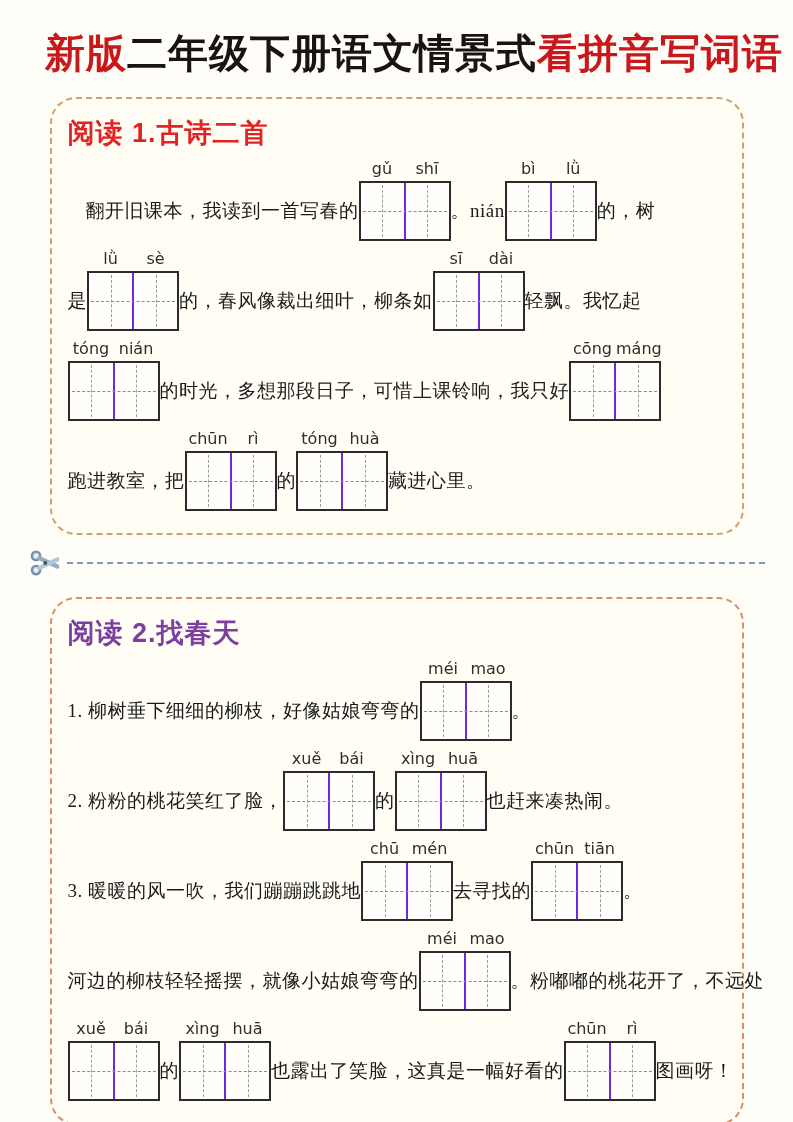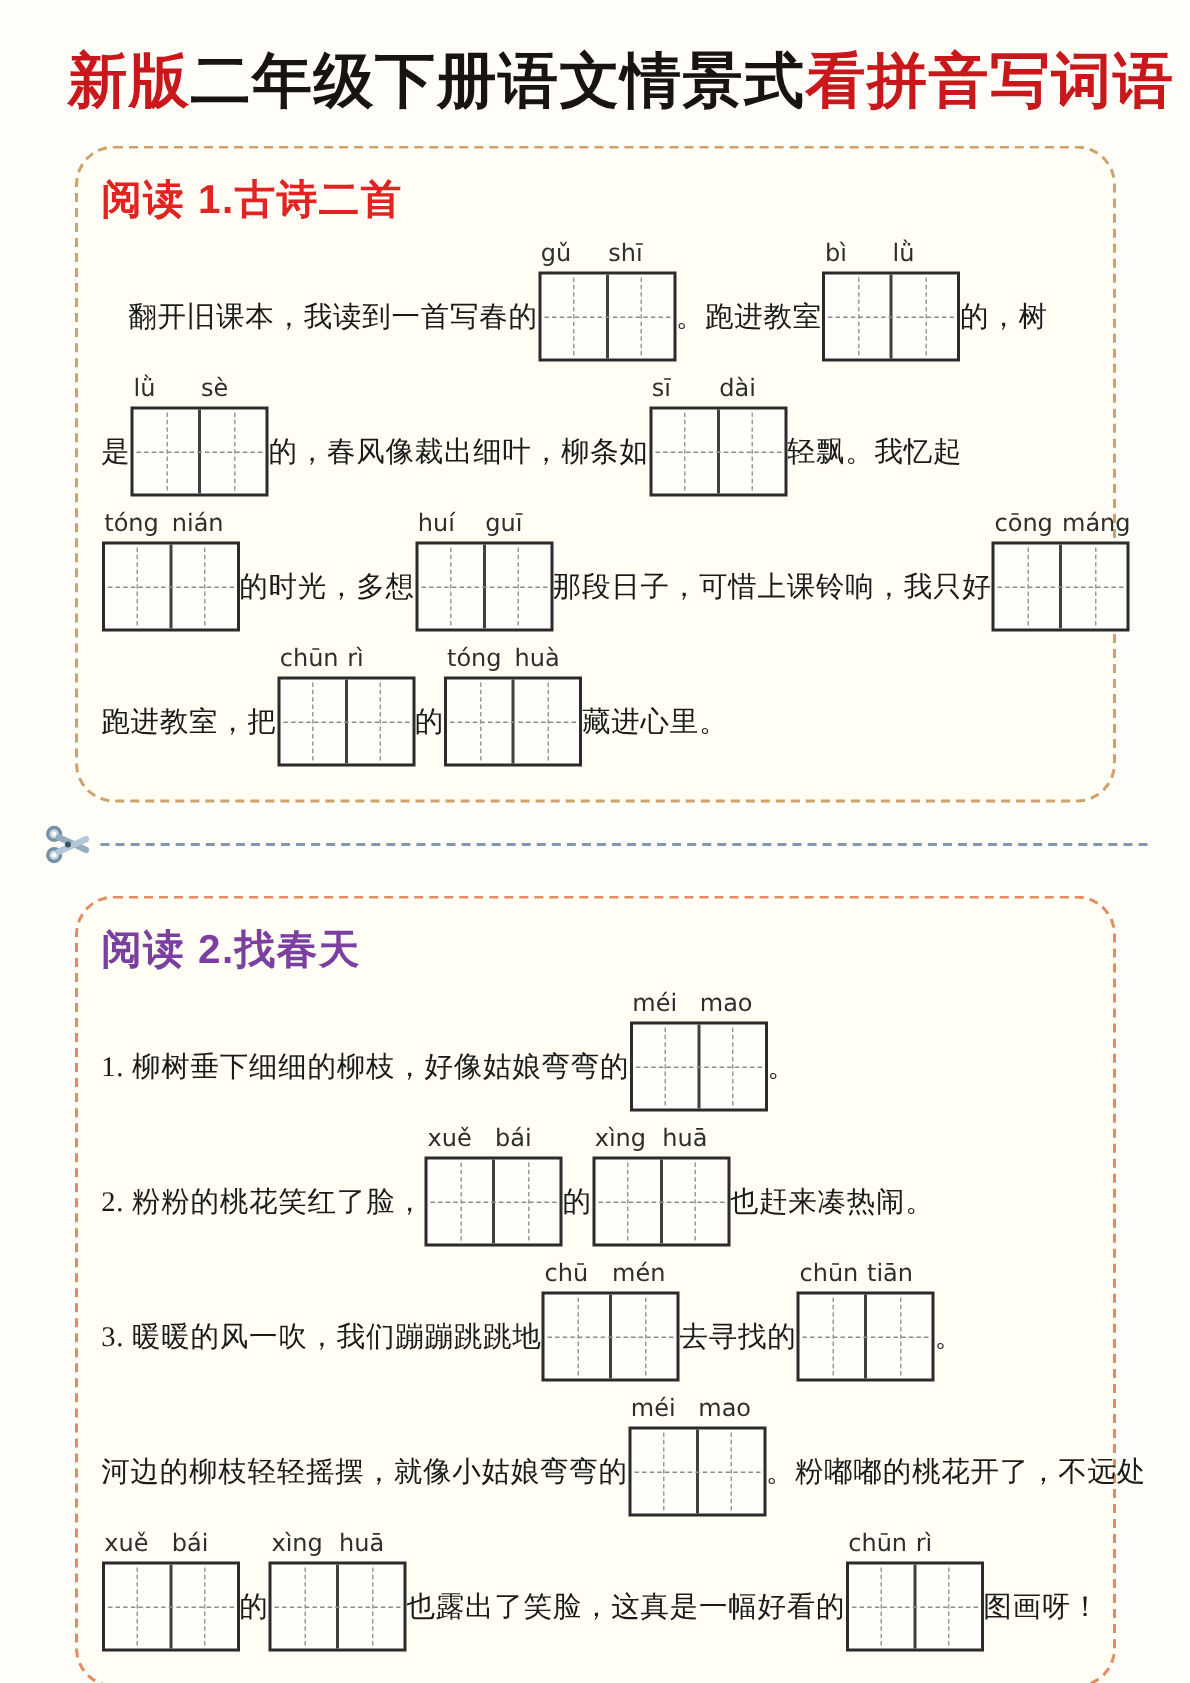--- a/index.html
+++ b/index.html
@@ -48,27 +48,27 @@
   
   .pybox {
     display:flex; position:relative; flex:none;
     border:2px solid #2b2b2b; background:#fffefb;
   }
   .pybox::after {             
     content:""; position:absolute; left:2px; right:2px; top:50%;
     border-top:1.5px dashed #8c8c8c; pointer-events:none;
   }
   .cell { position:relative; width:43px; height:56px; }
-  .cell + .cell { border-left:2px solid #404040; }
+  .cell + .cell { border-left:2px solid #6d28d9; }
   .cell::before {             
     content:""; position:absolute; left:50%; top:2px; bottom:2px;
     border-left:1.5px dashed #9a9a9a; pointer-events:none;
   }
   .py {
-    position:absolute; left:0; right:0; top:-24px; 
+    position:absolute; left:0; right:0; top:-24px; text-align:center;
     font-family:"DejaVu Sans","Liberation Sans",sans-serif;
     font-size:16px; color:#2e2e2e; letter-spacing:0;
   }
   .sq { position:absolute; left:0; top:0; right:0; bottom:0; cursor:text; }
 
   
   .cut {
     width:736px; margin:10px auto 0; height:36px;
     display:flex; align-items:center;
   }
@@ -89,21 +89,21 @@
         <div class="pybox">
           <div class="cell">
             <span class="py">gǔ</span>
             <div class="sq"></div>
           </div>
           <div class="cell">
             <span class="py">shī</span>
             <div class="sq"></div>
           </div>
         </div>
-        <span class="zh">。跑进教室</span>
+        <span class="zh">。nián</span>
         <div class="pybox">
           <div class="cell">
             <span class="py">bì</span>
             <div class="sq"></div>
           </div>
           <div class="cell">
             <span class="py">lǜ</span>
             <div class="sq"></div>
           </div>
         </div>
@@ -140,30 +140,20 @@
           <div class="cell">
             <span class="py">tóng</span>
             <div class="sq"></div>
           </div>
           <div class="cell">
             <span class="py">nián</span>
             <div class="sq"></div>
           </div>
         </div>
         <span class="zh">的时光，多想</span>
-        <div class="pybox">
-          <div class="cell">
-            <span class="py">huí</span>
-            <div class="sq"></div>
-          </div>
-          <div class="cell">
-            <span class="py">guī</span>
-            <div class="sq"></div>
-          </div>
-        </div>
         <span class="zh">那段日子，可惜上课铃响，我只好</span>
         <div class="pybox">
           <div class="cell">
             <span class="py">cōng</span>
             <div class="sq"></div>
           </div>
           <div class="cell">
             <span class="py">máng</span>
             <div class="sq"></div>
           </div>

